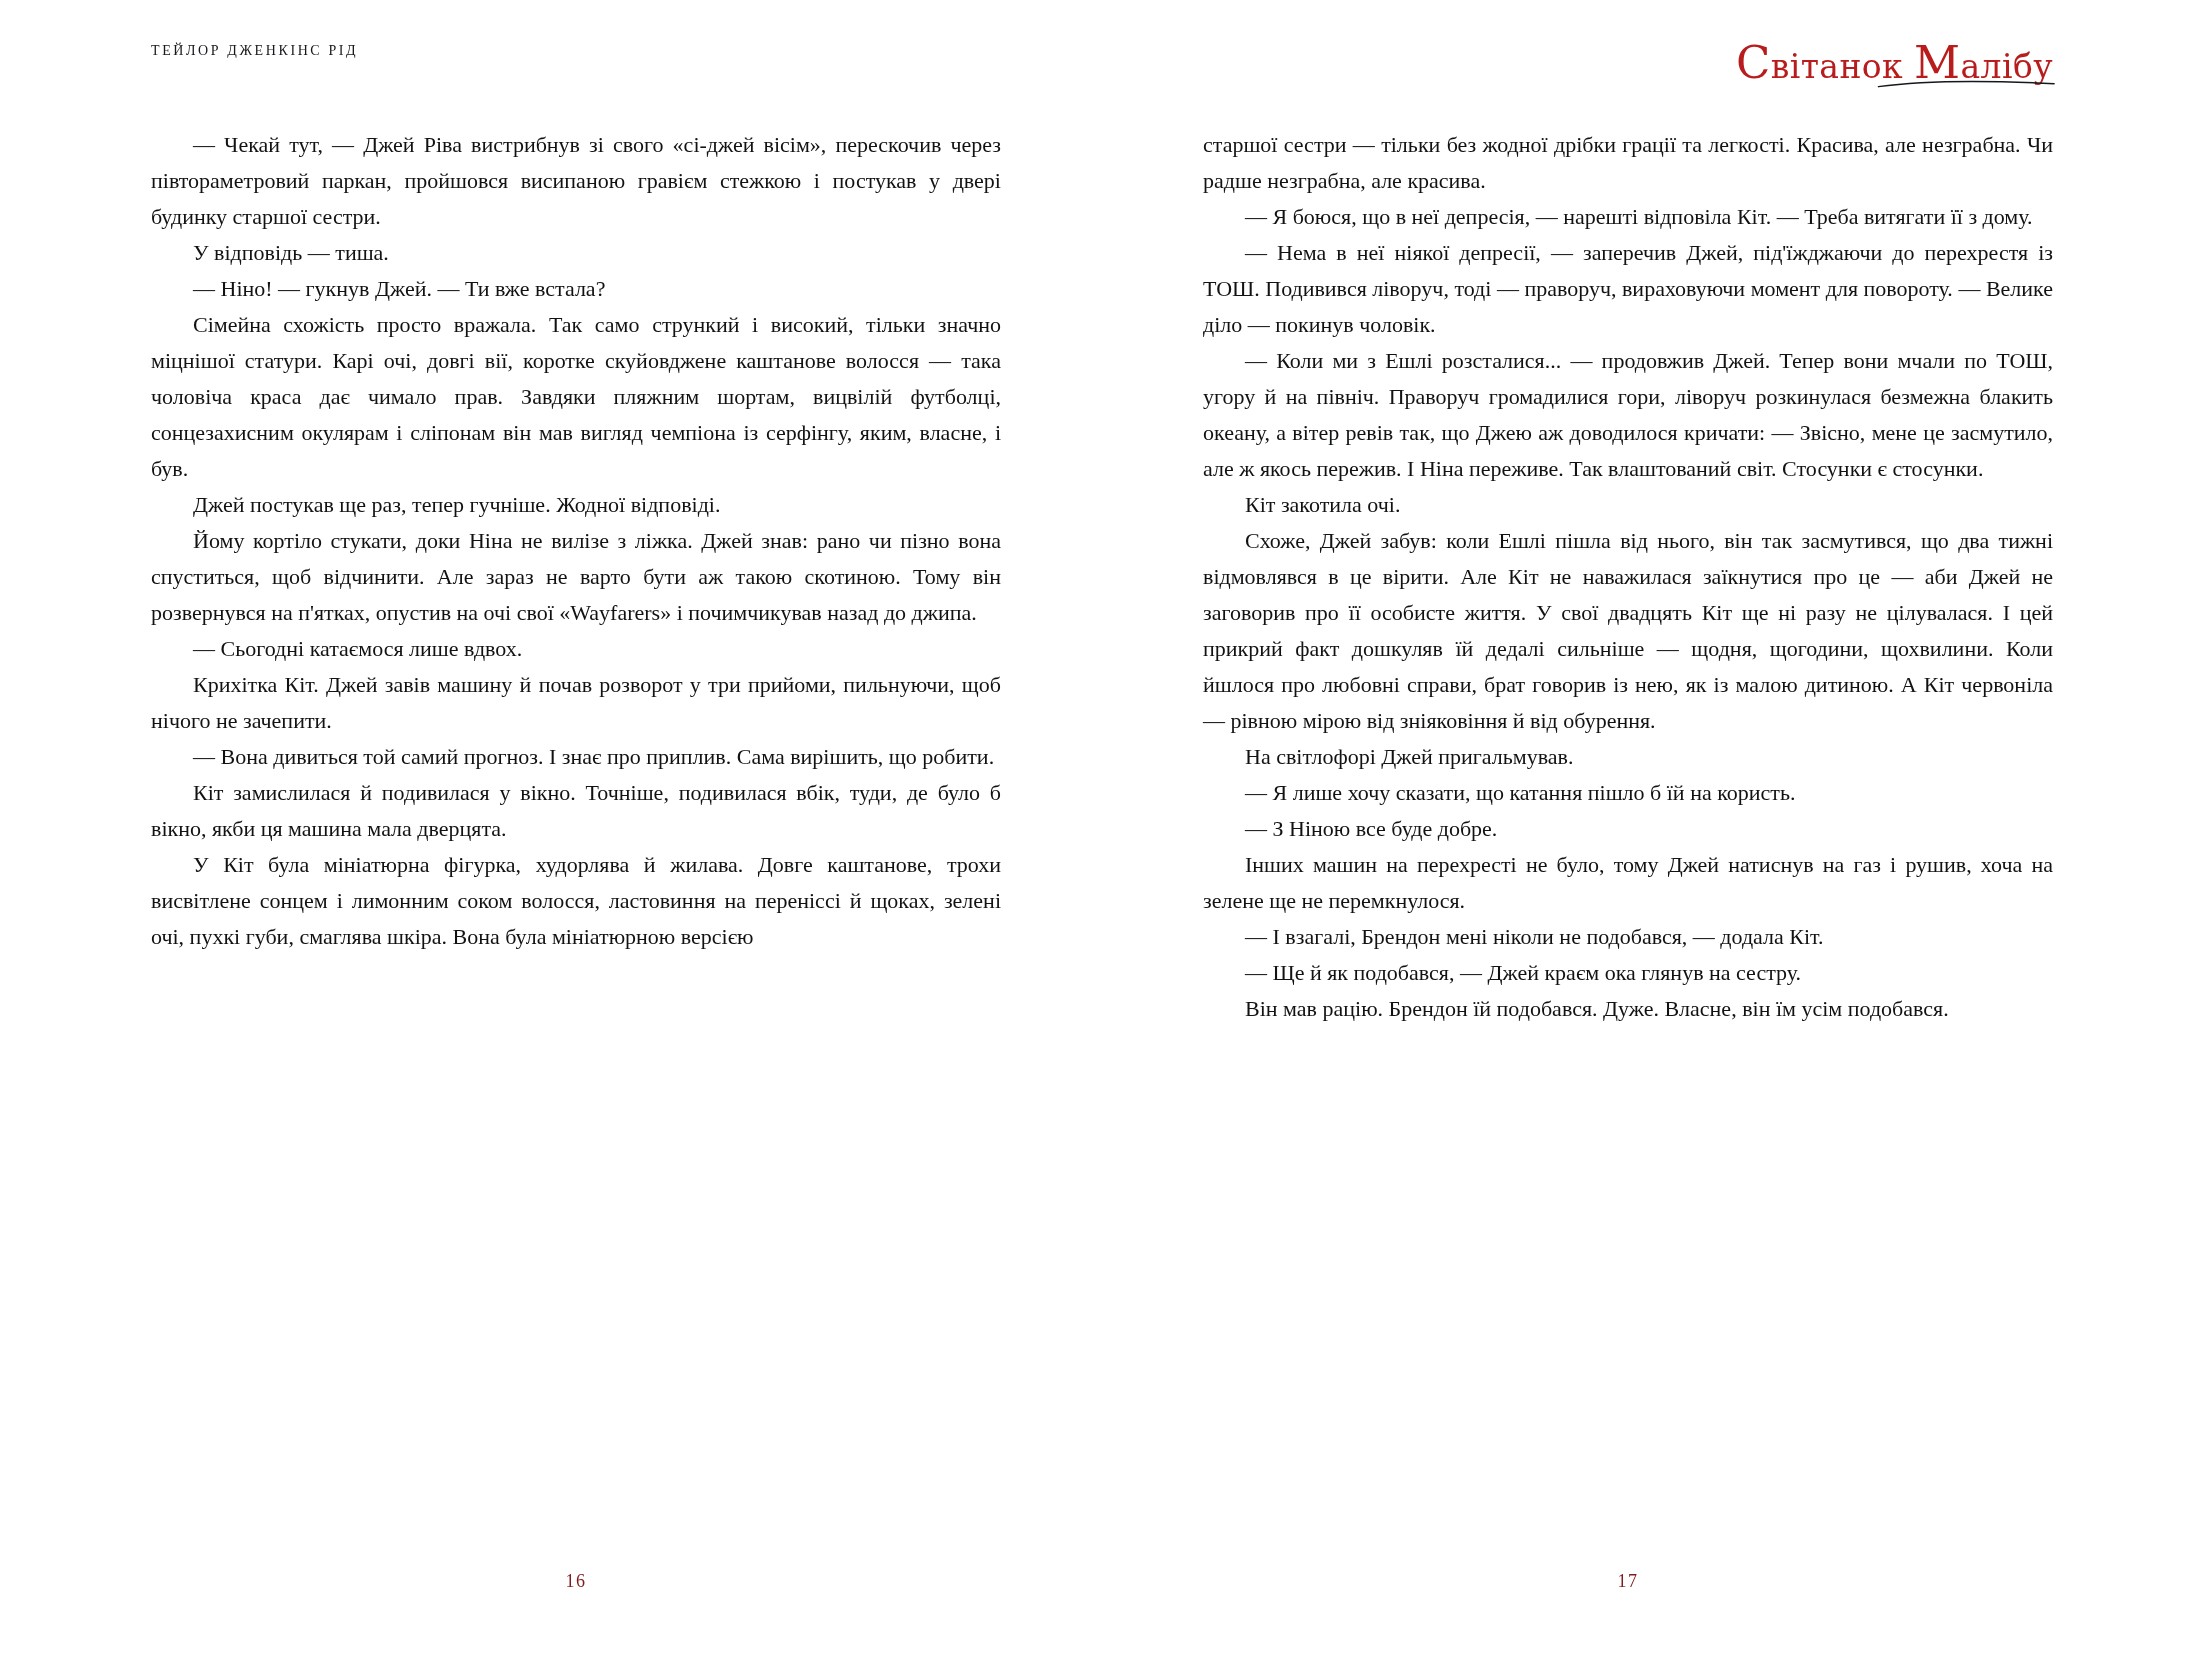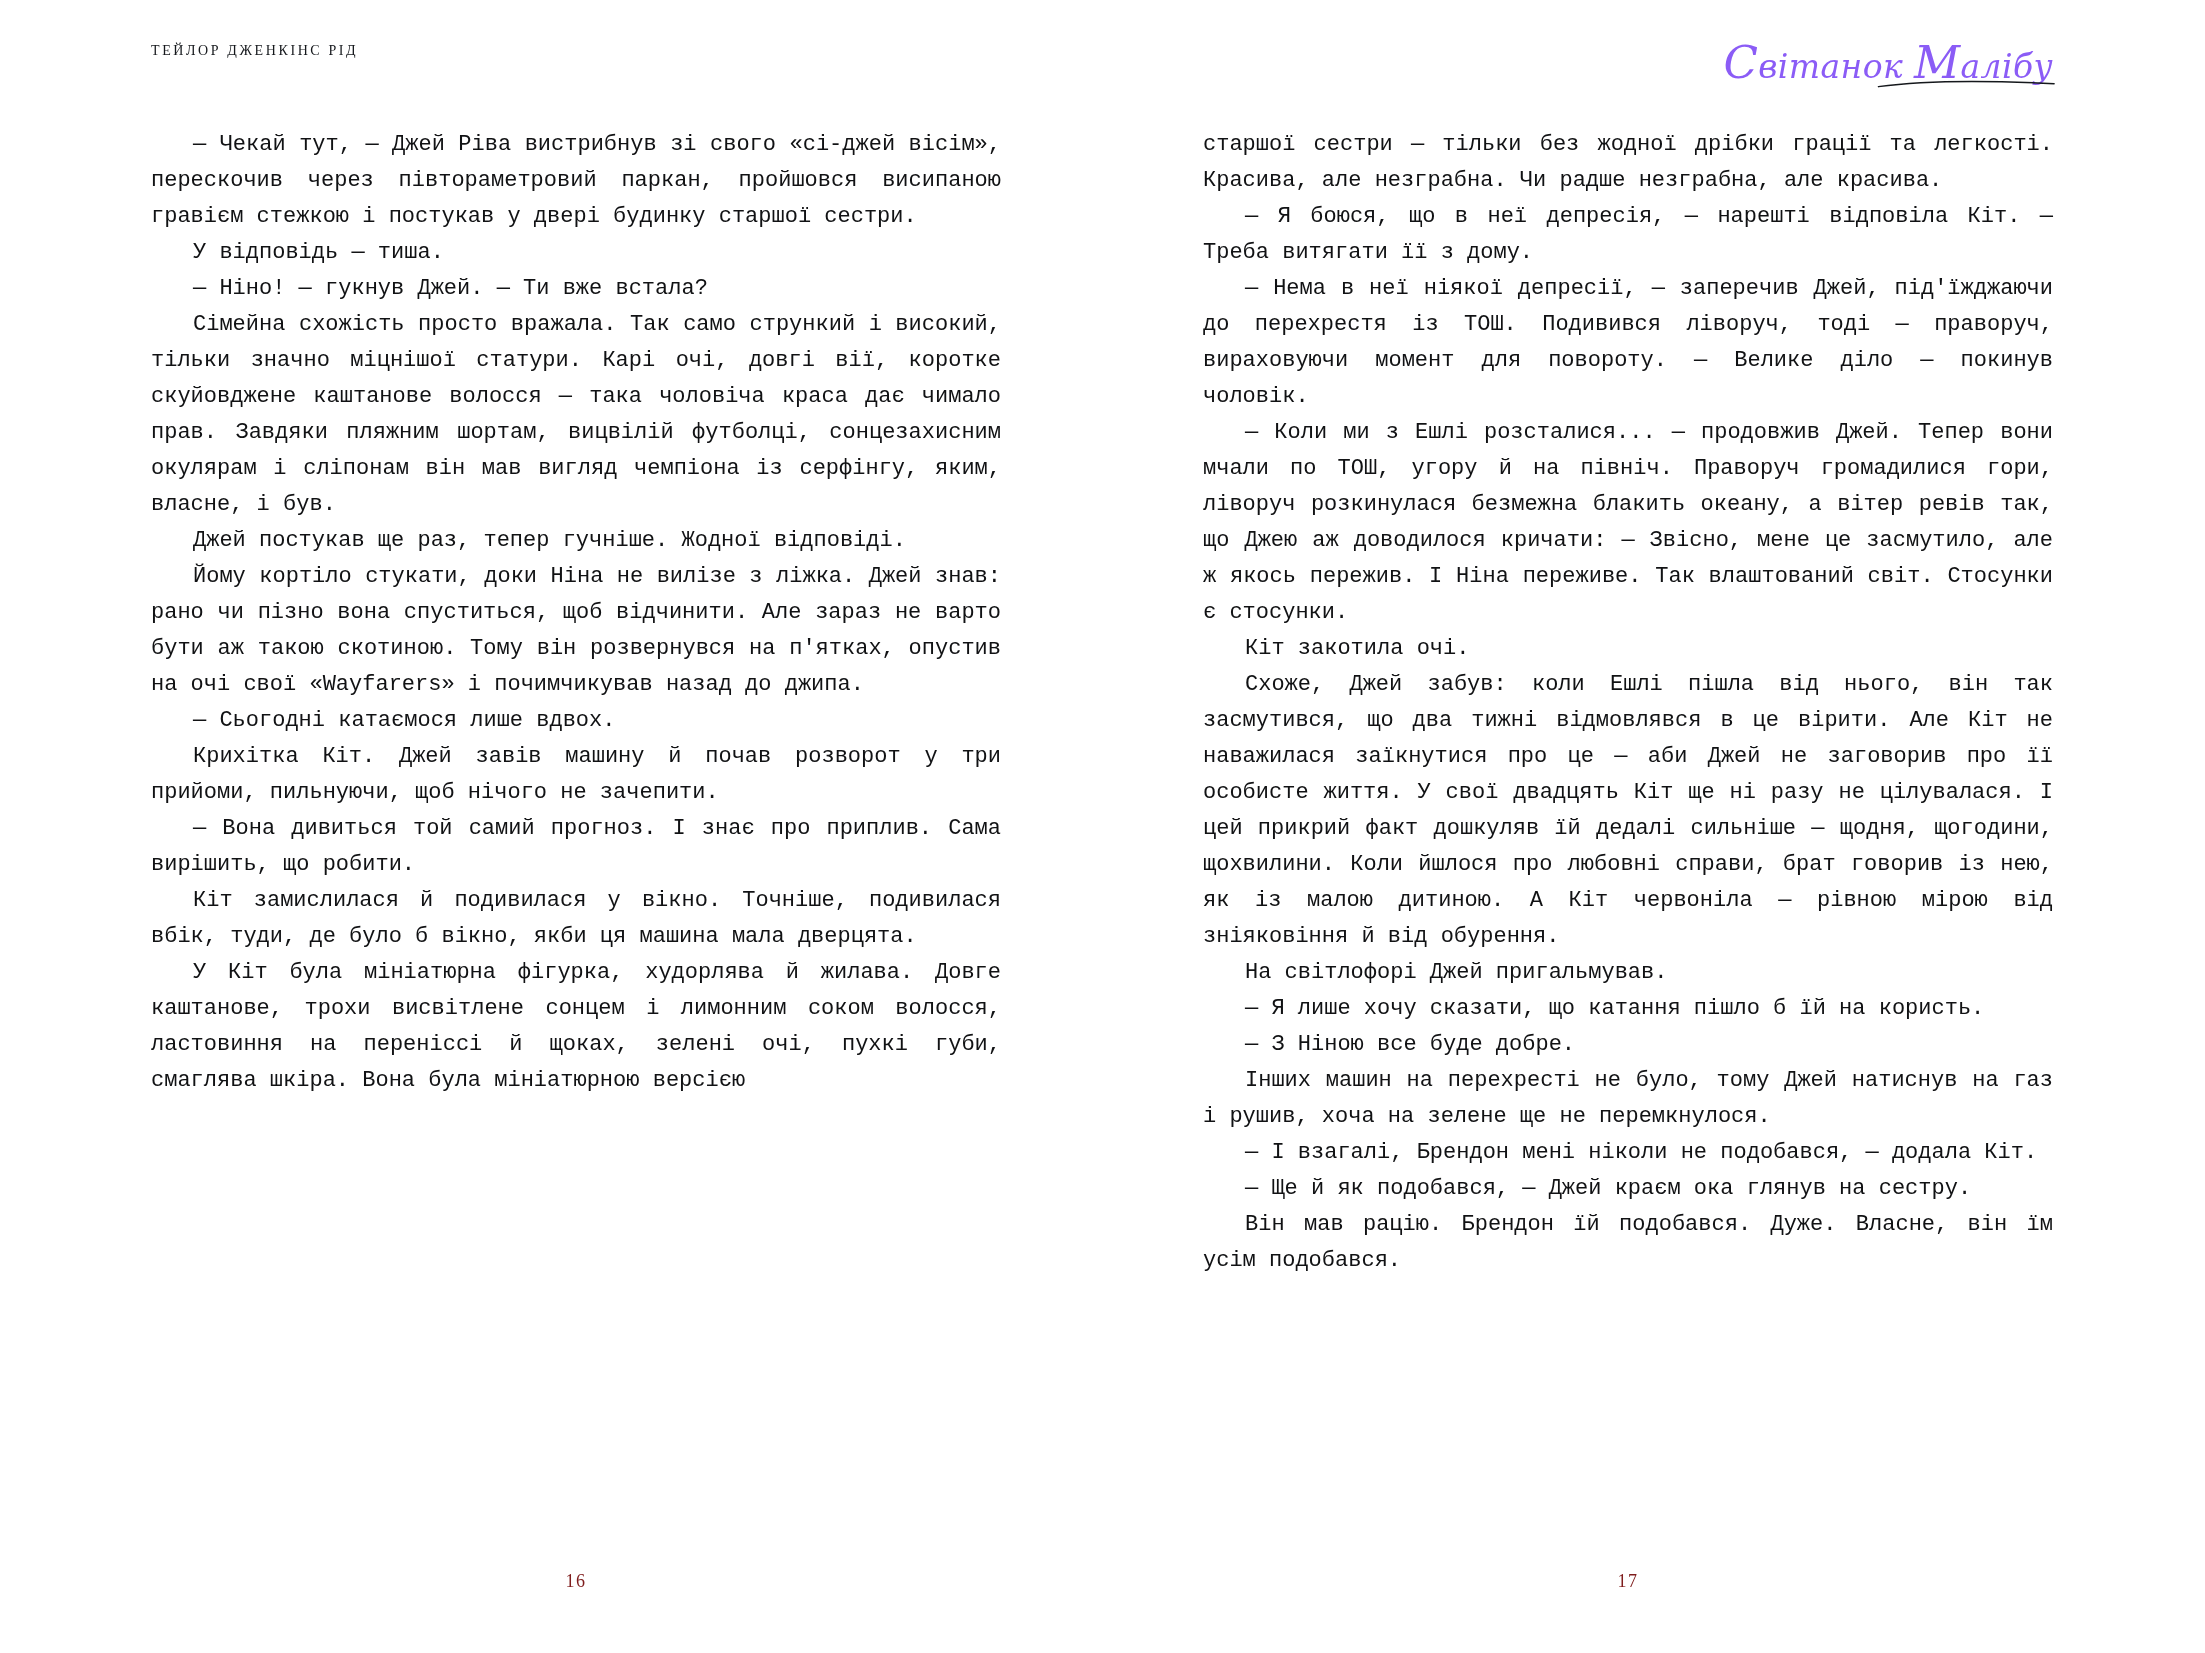--- a/index.html
+++ b/index.html
@@ -47,44 +47,42 @@
   .author-name {
     font-family: "Liberation Serif", "DejaVu Serif", serif;
     font-size: 14px;
     letter-spacing: 2.6px;
     text-transform: uppercase;
     color: #15181c;
     white-space: nowrap;
   }
   .book-title-script {
     font-family: "DejaVu Serif", "Liberation Serif", serif;
-    font-style: italic;
     font-size: 33px;
-    color: #8b5cf6;
+    color: #b91c1c;
     white-space: nowrap;
     position: relative;
     line-height: 1;
     padding-bottom: 4.3px;
     letter-spacing: 0.4px;
   }
   .book-title-script .cap {
     font-size: 45px;
     line-height: 0.9;
   }
   .script-underline {
     position: absolute;
     right: -4.3px;
     bottom: -2.9px;
     width: 180px;
     height: 13px;
     overflow: visible;
   }
   .text-col {
     margin-top: 18.7px;
-    font-family: Liberation Mono, monospace;
   }
   .text-col p {
     margin: 0;
     font-size: 22px;
     line-height: 36px;
     text-align: justify;
     text-justify: inter-word;
     hyphens: manual;
     color: #111214;
   }

